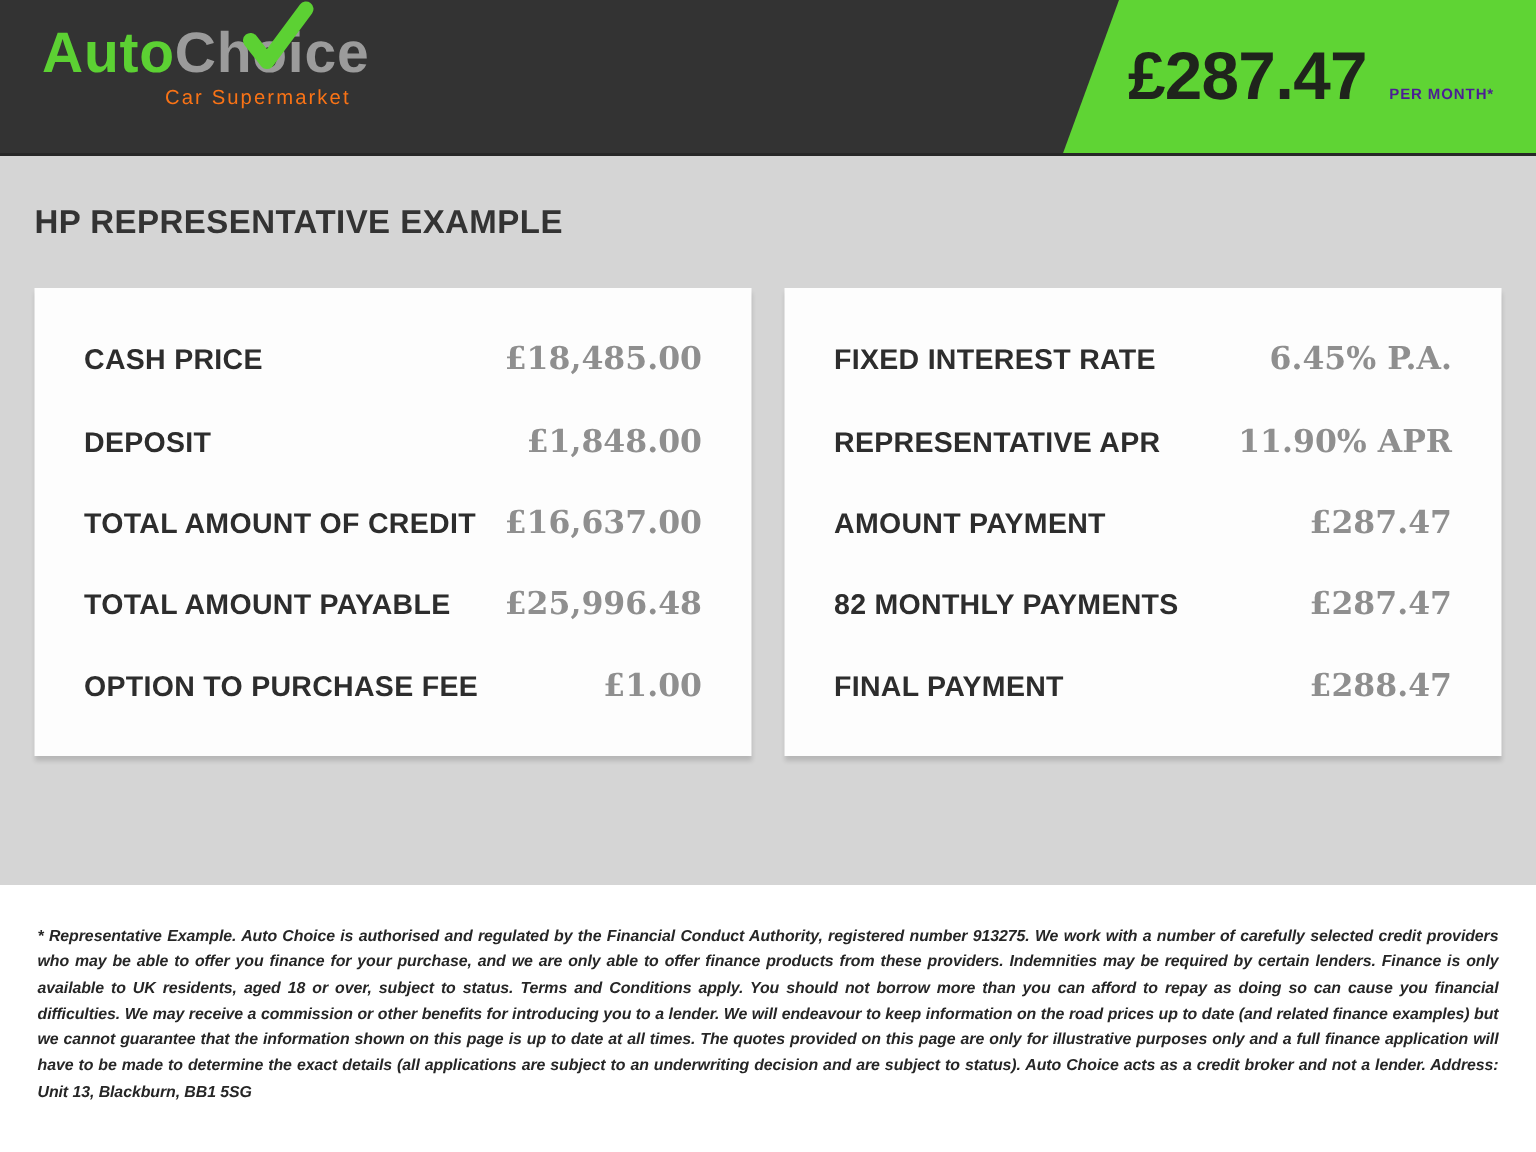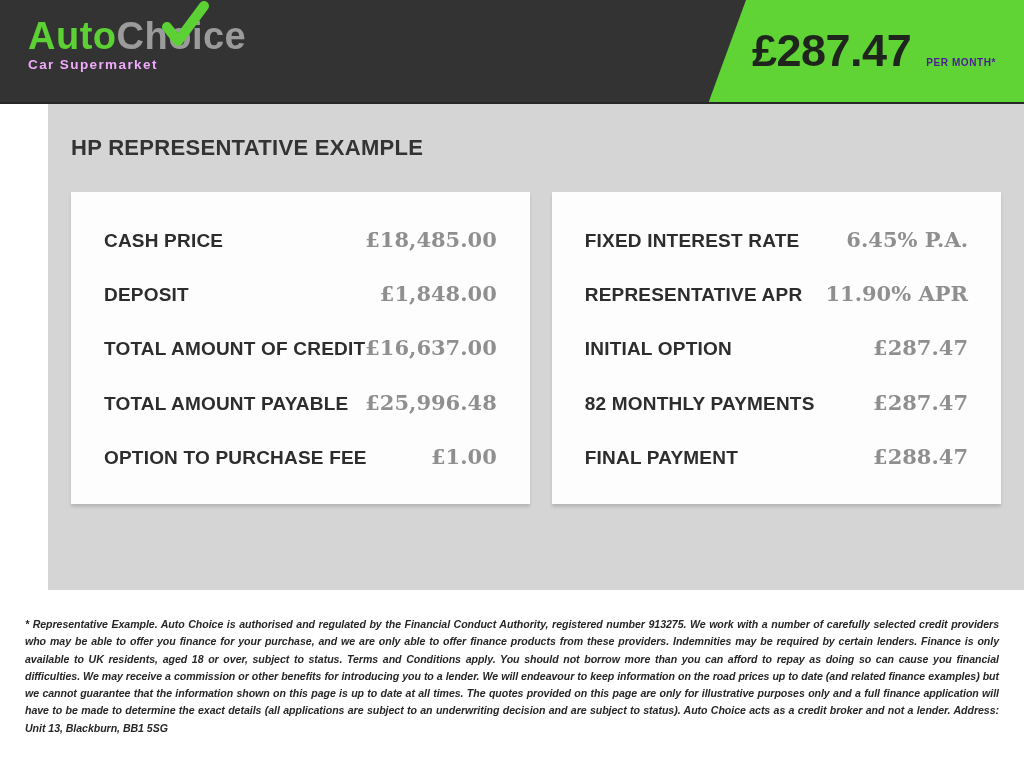--- a/index.html
+++ b/index.html
@@ -37,24 +37,25 @@
   .logo-choice { color: #9b9b9b; }
   .logo-check {
     position: absolute;
     top: -17px;
     left: 131px;
     width: 52px;
     height: 48px;
   }
   .logo-tagline {
     margin-top: 3px;
+    margin-left: 82px;
     font-size: 13.5px;
-    font-weight: bold;
+    font-weight: normal;
     letter-spacing: 1.4px;
-    color: #f0abfc;
+    color: #f97316;
   }
   .price-banner {
     position: absolute;
     top: 0;
     right: 0;
     width: 316px;
     height: 104px;
     background: #5fd434;
     clip-path: polygon(38px 0, 100% 0, 100% 100%, 0 100%);
     display: flex;
@@ -76,21 +77,20 @@
     color: #4c1d95;
     letter-spacing: 0.6px;
   }
 
   
   .main {
     height: 486px;
     flex: 0 0 auto;
     background: #d5d5d5;
     padding: 0 23px;
-    margin-left: 48px;
   }
   .page-title {
     padding-top: 31px;
     font-size: 22px;
     font-weight: bold;
     letter-spacing: 0.3px;
     color: #333333;
   }
   .cards {
     display: flex;
@@ -195,21 +195,21 @@
       <section class="card">
         <div class="row">
           <span class="row-label">FIXED INTEREST RATE</span>
           <span class="row-value">6.45% P.A.</span>
         </div>
         <div class="row">
           <span class="row-label">REPRESENTATIVE APR</span>
           <span class="row-value">11.90% APR</span>
         </div>
         <div class="row">
-          <span class="row-label">INITIAL OPTION</span>
+          <span class="row-label">AMOUNT PAYMENT</span>
           <span class="row-value">£287.47</span>
         </div>
         <div class="row">
           <span class="row-label">82 MONTHLY PAYMENTS</span>
           <span class="row-value">£287.47</span>
         </div>
         <div class="row">
           <span class="row-label">FINAL PAYMENT</span>
           <span class="row-value">£288.47</span>
         </div>

